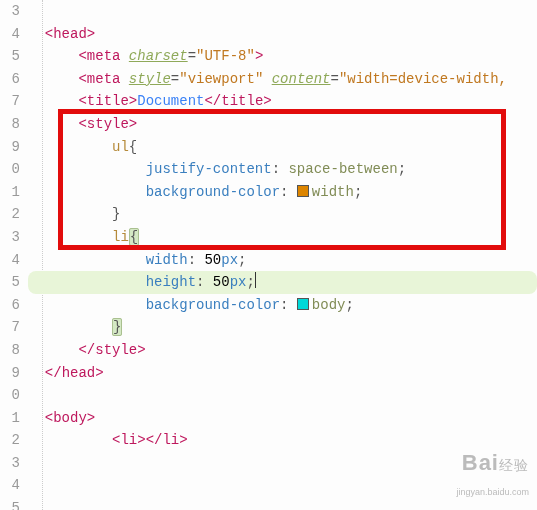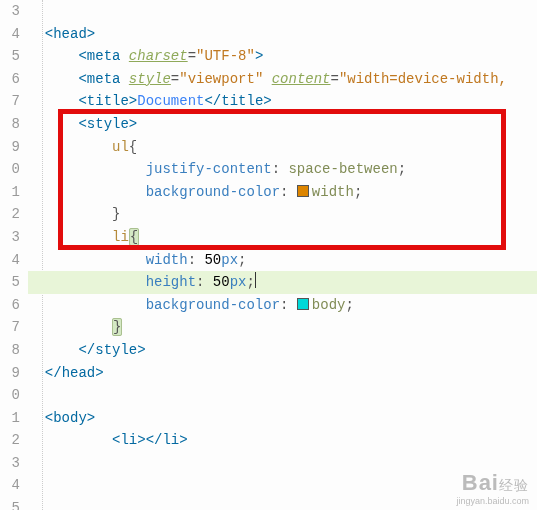--- a/index.html
+++ b/index.html
@@ -28,29 +28,29 @@
 .code {
   flex: 1;
   position: relative;
 }
 .line {
   height: 22.6px;
   line-height: 22.6px;
   white-space: pre;
   position: relative;
 }
-.line.highlight { background: #e8f5d8; }
+.line.highlight { background: #e8f5d8; border-radius: 8px; }
 .indent-guide {
   position: absolute;
   top: 0; bottom: 0;
   border-left: 1px dotted #ccc;
 }
 .g1 { left: 14px; }
 
-.tag { color: #0369a1; }
+.tag { color: #be185d; }
 .attr { color: #8fa959; font-style: italic; text-decoration: underline; }
 .str { color: #c07820; }
 .sel { color: #b58a3a; }
 .prop { color: #3a7fbf; }
 .val { color: #818c56; }
 .num { color: #000000; }
 .unit { color: #3a7fbf; }
 .punct { color: #555; }
 .txt { color: #3b82f6; }
 .bracket-hl {
@@ -73,28 +73,28 @@
   vertical-align: -2px;
 }
 .red-box {
   position: absolute;
   border: 5px solid #e20c0c;
   pointer-events: none;
 }
 .watermark {
   position: absolute;
   right: 8px;
-  bottom: 4px;
+  bottom: 13px;
   color: #bbb;
   font-family: Arial, sans-serif;
   text-align: right;
 }
 .watermark .big { font-size: 22px; font-weight: bold; letter-spacing: 1px; }
 .watermark .big .j { font-size: 14px; font-weight: normal; }
-.watermark .small { font-size: 9px; }
+.watermark .small { font-size: 9px; margin-top: 11px; }
 </style>
 </head>
 <body>
 
 <div class="editor">
   <div class="gutter">
     <div>3</div>
       <div>4</div>
       <div>5</div>
     <div>6</div>

